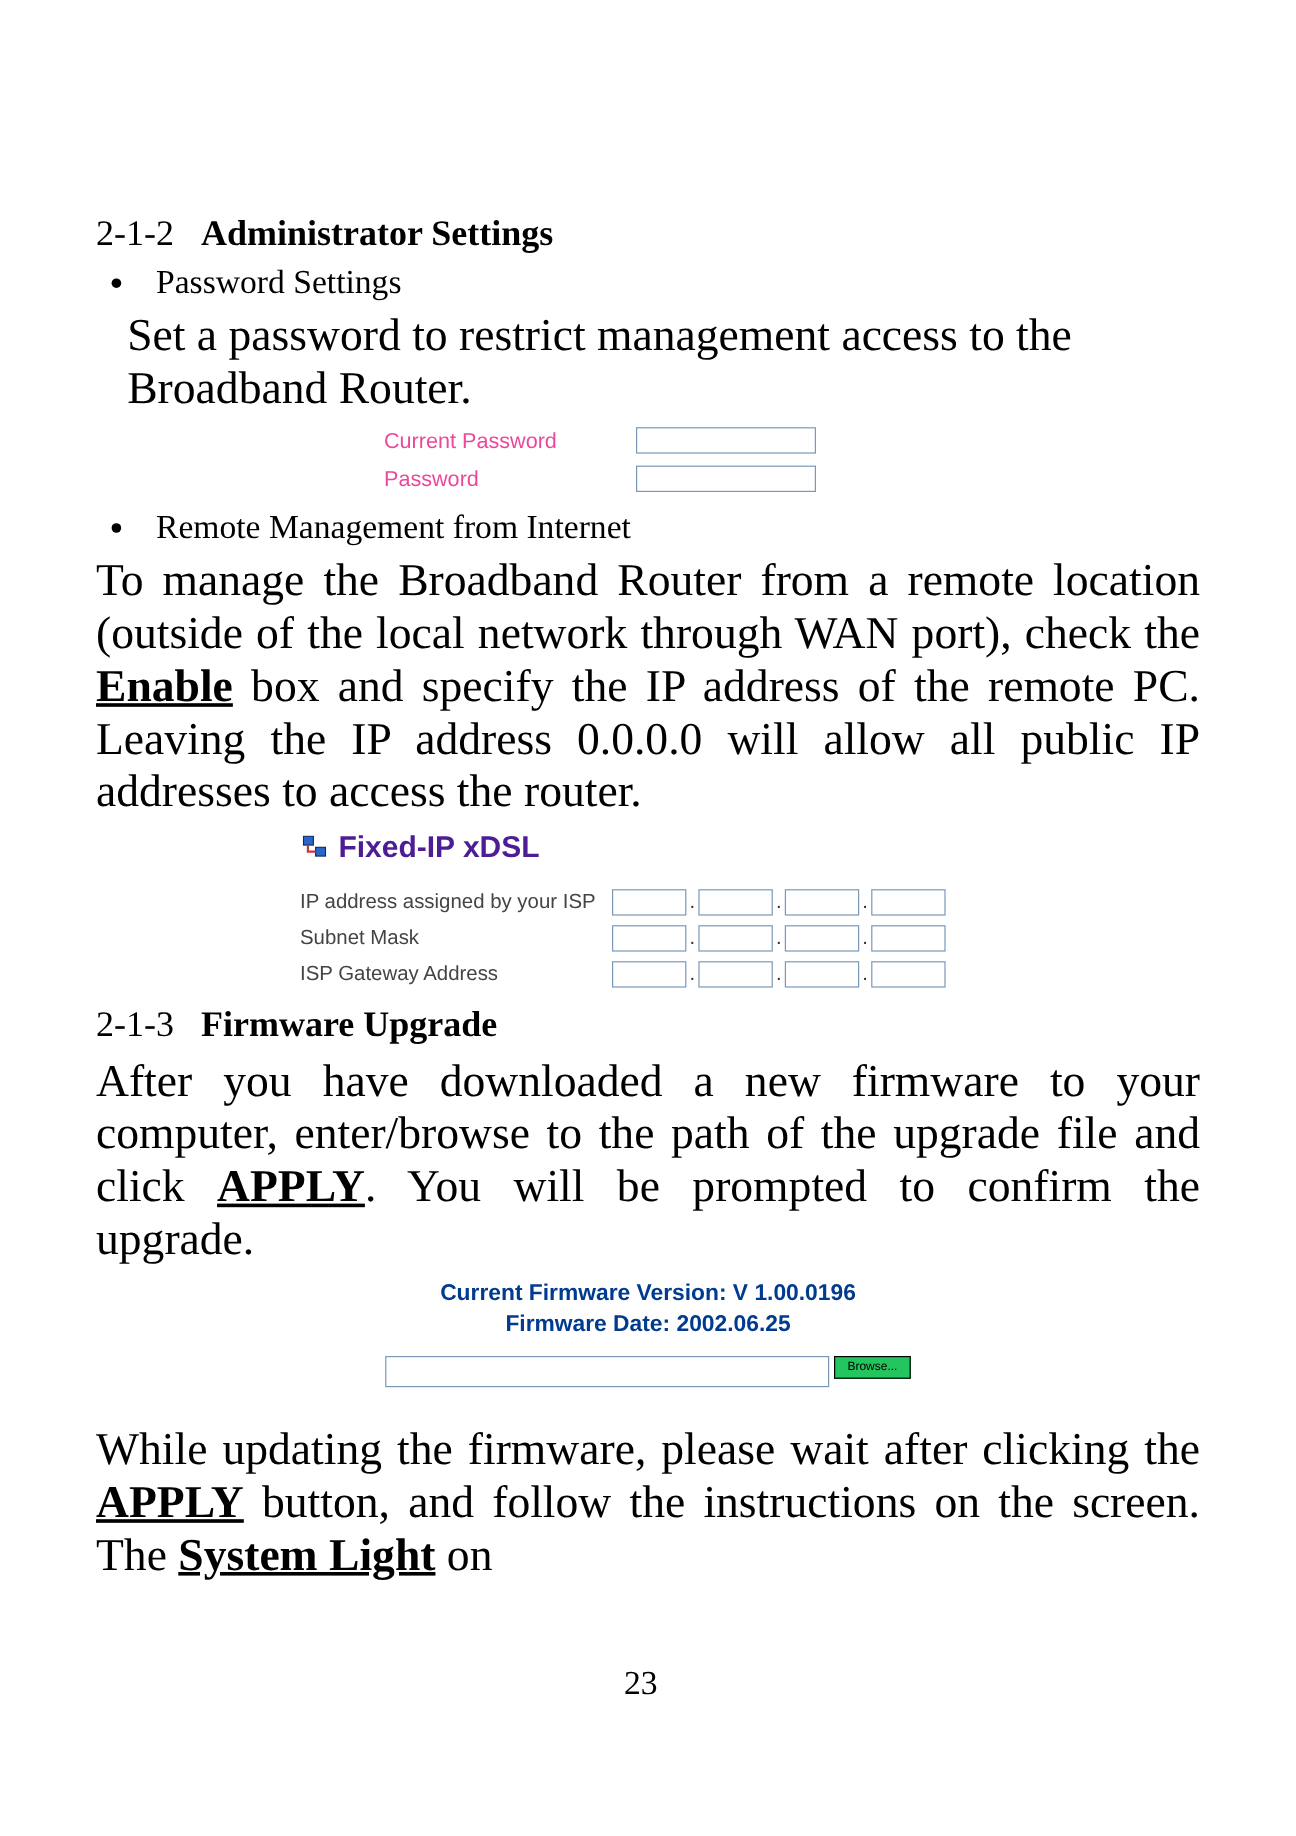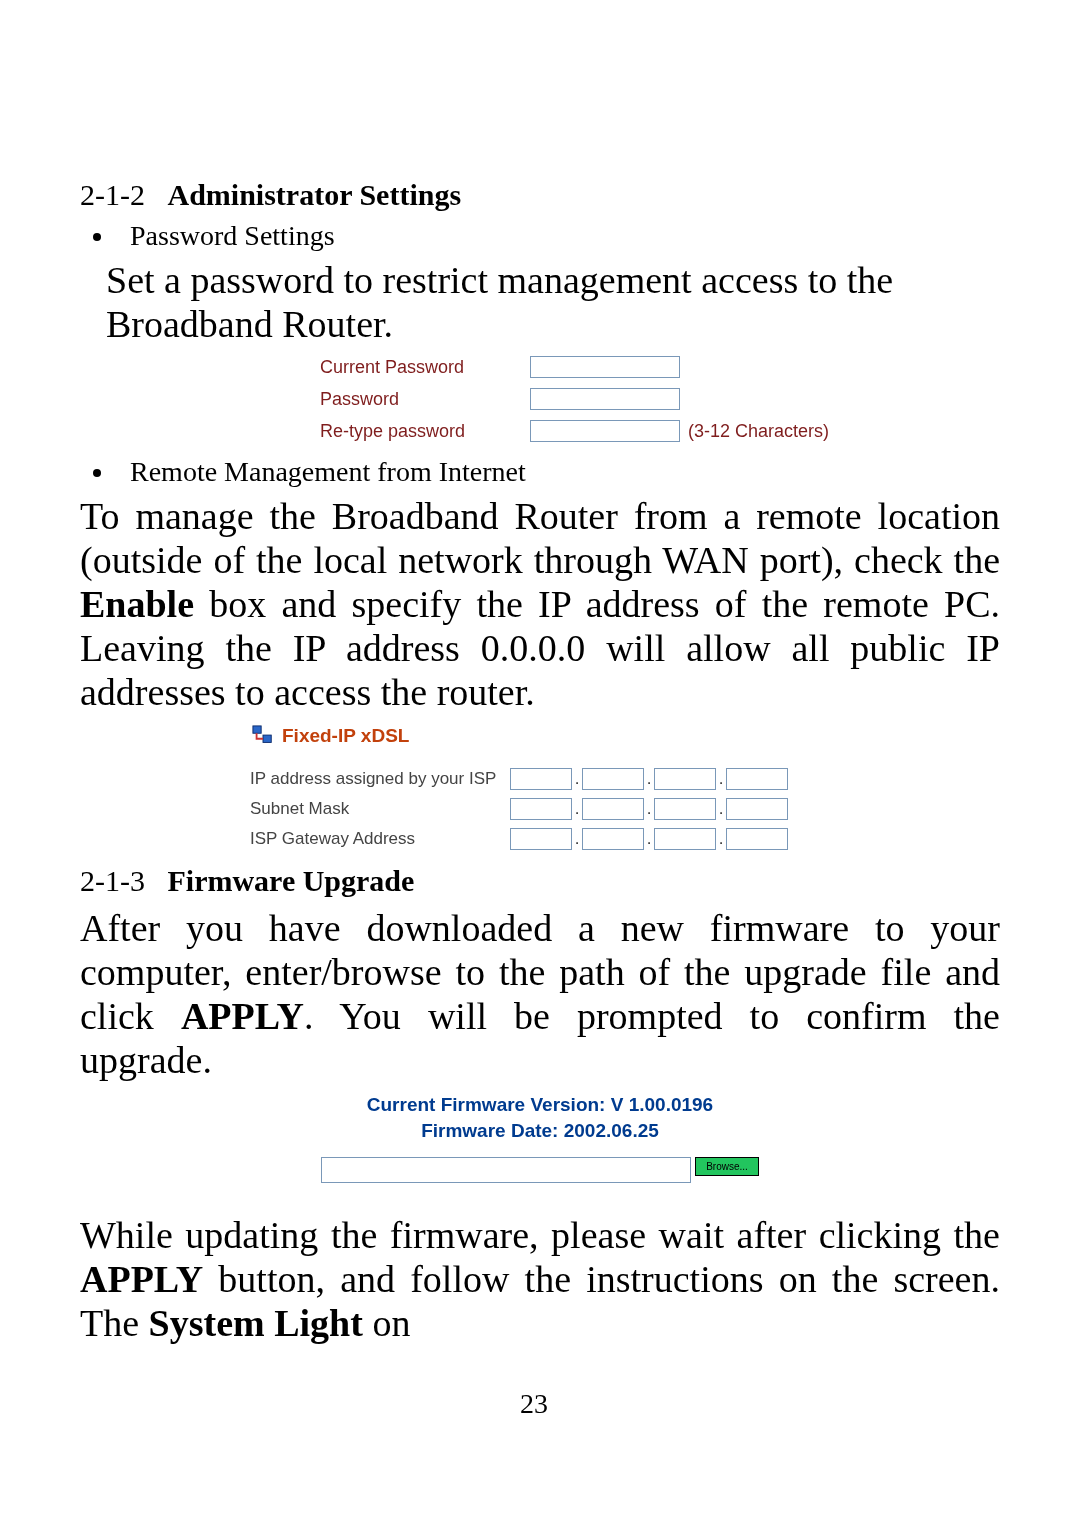--- a/index.html
+++ b/index.html
@@ -30,34 +30,34 @@
     font-size: 28px;
     padding-left: 14px;
     margin: 0;
   }
   .body-text {
     font-size: 38px;
     margin: 0 0 10px 0;
   }
   .indent { margin-left: 26px; }
   .justify { text-align: justify; }
-  .bold { font-weight: bold; }
+  .bold { font-weight: bold; text-decoration: underline; }
 
   
   .shot {
     font-family: Arial, Helvetica, sans-serif;
     margin: 10px auto 14px auto;
   }
 
   
   .shot-pass {
     width: 600px;
     margin-left: 240px;
     font-size: 18px;
-    color: #7f1d1d;
+    color: #ec4899;
   }
   .shot-pass .row {
     display: flex;
     align-items: center;
     margin: 10px 0;
   }
   .shot-pass .lbl {
     width: 210px;
   }
   .shot-pass .field {
@@ -84,23 +84,23 @@
     display: flex;
     align-items: center;
     margin-bottom: 20px;
   }
   .shot-xdsl .hdr .icon {
     width: 26px; height: 24px;
     margin-right: 6px;
     display: flex; align-items: center; justify-content: center;
   }
   .shot-xdsl .hdr .title {
-    color: #c2410c;
+    color: #4c1d95;
     font-weight: bold;
-    font-size: 19px;
+    font-size: 25px;
   }
   .shot-xdsl .row {
     display: flex;
     align-items: center;
     margin: 8px 0;
   }
   .shot-xdsl .lbl { width: 260px; }
   .shot-xdsl .ipbox {
     display: flex;
     gap: 0;
@@ -181,25 +181,20 @@
   <p class="body-text indent">Set a password to restrict management access to the Broadband Router.</p>
 
   <div class="shot shot-pass">
     <div class="row">
       <span class="lbl">Current Password</span>
       <div class="field"></div>
     </div>
     <div class="row">
       <span class="lbl">Password</span>
       <div class="field"></div>
-    </div>
-    <div class="row">
-      <span class="lbl">Re-type password</span>
-      <div class="field"></div>
-      <span class="after">(3-12 Characters)</span>
     </div>
   </div>
 
   <ul class="bullets">
     <li>Remote Management from Internet</li>
   </ul>
 
   <p class="body-text justify">
     <span>To manage the Broadband Router from a remote location (outside of the local network through WAN port), check the </span><span class="bold">Enable</span><span> box and specify the IP address of the remote PC. Leaving the IP address 0.0.0.0 will allow all public IP addresses to access the router.</span>
   </p>

